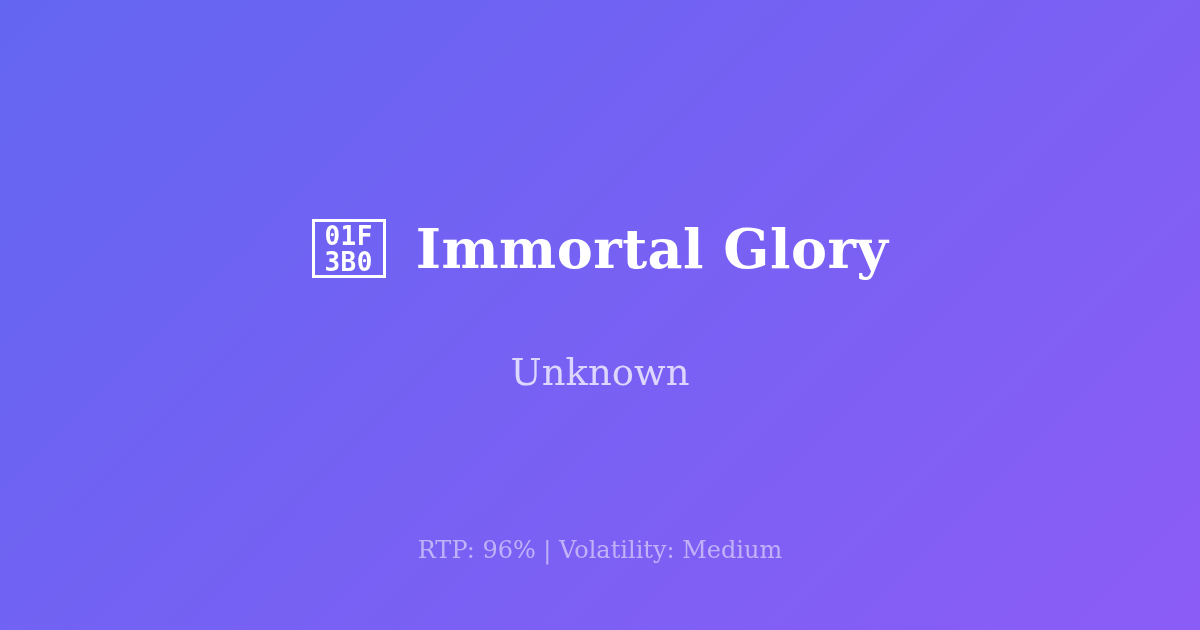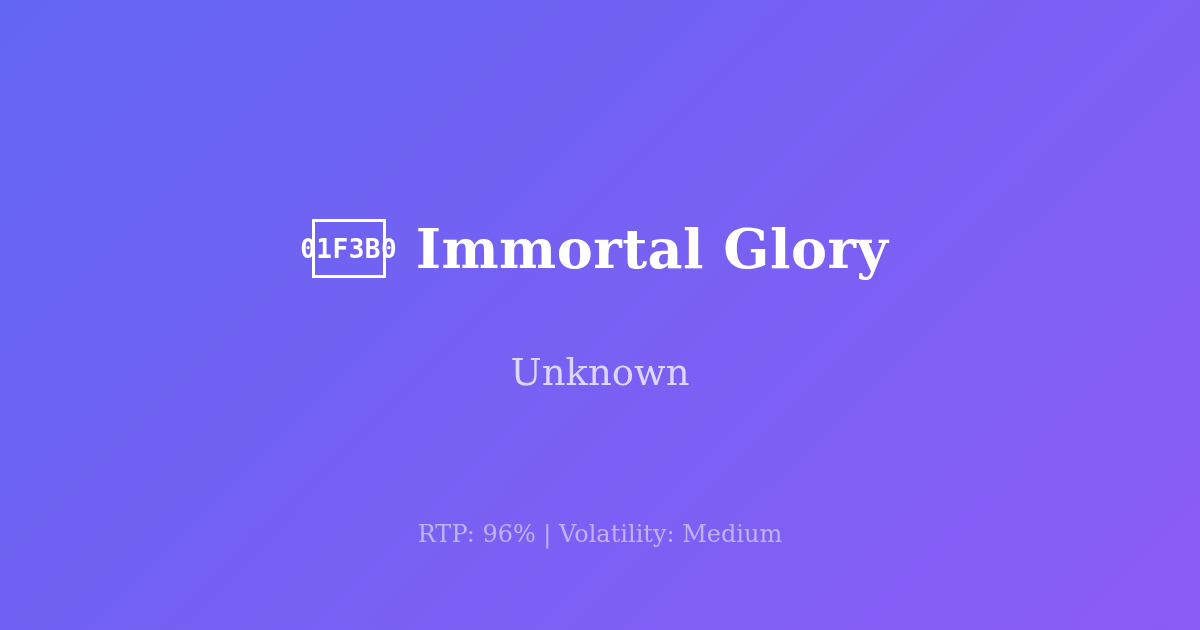--- a/index.html
+++ b/index.html
@@ -45,21 +45,21 @@
     display: flex;
     align-items: center;
     justify-content: center;
     gap: 30px;
     line-height: 1;
   }
 
   
   .tofu {
     display: inline-flex;
-    flex-direction: row;
+    flex-direction: column;
     align-items: center;
     justify-content: center;
     width: 74px;
     height: 59px;
     box-sizing: border-box;
     border: 3px solid #ffffff;
     font-family: "DejaVu Sans Mono", "Liberation Mono", monospace;
     font-size: 26px;
     font-weight: 700;
     line-height: 26px;
@@ -88,21 +88,21 @@
     font-size: 37px;
     line-height: 1;
     color: #ddd6fe;
     white-space: nowrap;
   }
 
   #game-meta {
     position: absolute;
     left: 0;
     right: 0;
-    bottom: 84px;
+    bottom: 68px;
     text-align: center;
     font-family: "DejaVu Serif", "Liberation Serif", serif;
     font-weight: 400;
     font-size: 24px;
     line-height: 1;
     color: #c0b2f8;
     white-space: nowrap;
   }
 </style>
 </head>

